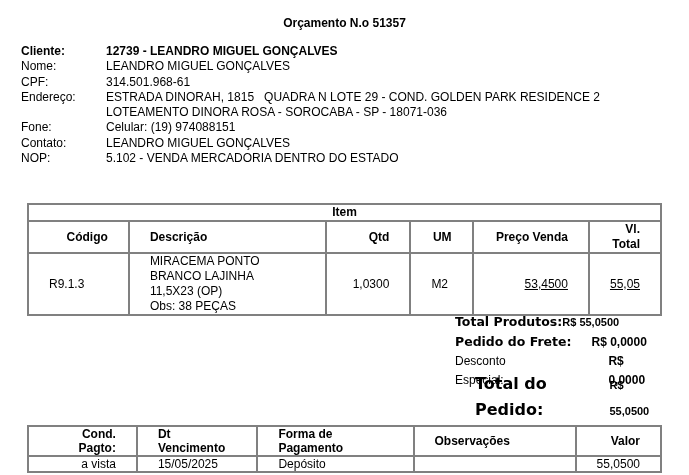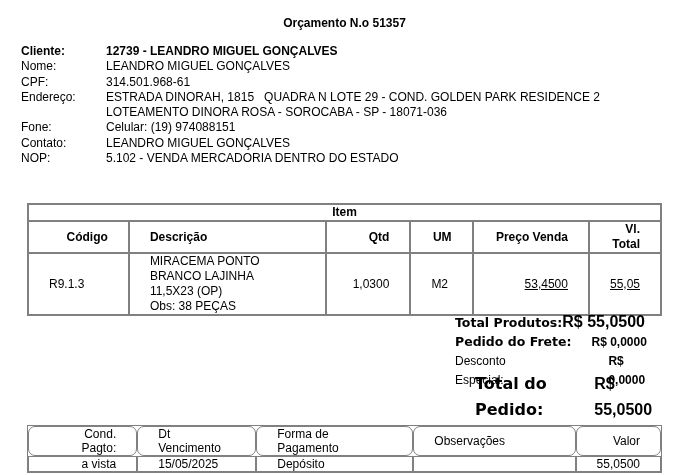--- a/index.html
+++ b/index.html
@@ -18,24 +18,24 @@
   .items .group td { font-weight:bold; text-align:center; height:15px; line-height:15px; }
   .items .data td { height:45px; vertical-align:middle; line-height:15px; }
   .c { text-align:right; }
   .r { text-align:right;text-decoration:underline; }
   .totals { position:absolute; left:455px; top:312px; width:207px; }
   .totals .row { display:flex; align-items:baseline; }
   .totals .l1 { font-weight:bold; font-size:12.5px; height:20px; line-height:20px; font-family:"DejaVu Sans", sans-serif; }
   .totals .l3 { font-size:12px; height:19px; line-height:19px;gap:34px; }
   .totals .big { font-weight:bold; font-size:16px; height:26px; line-height:26px; font-family:"DejaVu Sans", sans-serif;margin-left:20px; }
   .totals .v { font-size:12px; font-weight:bold; font-family:"Liberation Sans", sans-serif;padding-left:20px; }
-  .totals .v2 { font-size:16px; font-family:"Liberation Sans", sans-serif; }
+  .totals .v2 { font-size:11px; font-family:"Liberation Sans", sans-serif; }
   .pay { top:425px; left:27px; width:635px; border:1px solid #808080; }
   .pay td { height:14px; line-height:14px; }
-  .pay .hdr td { font-weight:normal;border-radius:7px; }
+  .pay .hdr td { font-weight:bold; }
 </style>
 </head>
 <body>
 
 <div class="title">Orçamento N.o 51357</div>
 
 <div class="client">
   <div class="row">
     <span class="lbl bold">Cliente:</span>
     <span class="val bold">12739 - LEANDRO MIGUEL GONÇALVES</span>

